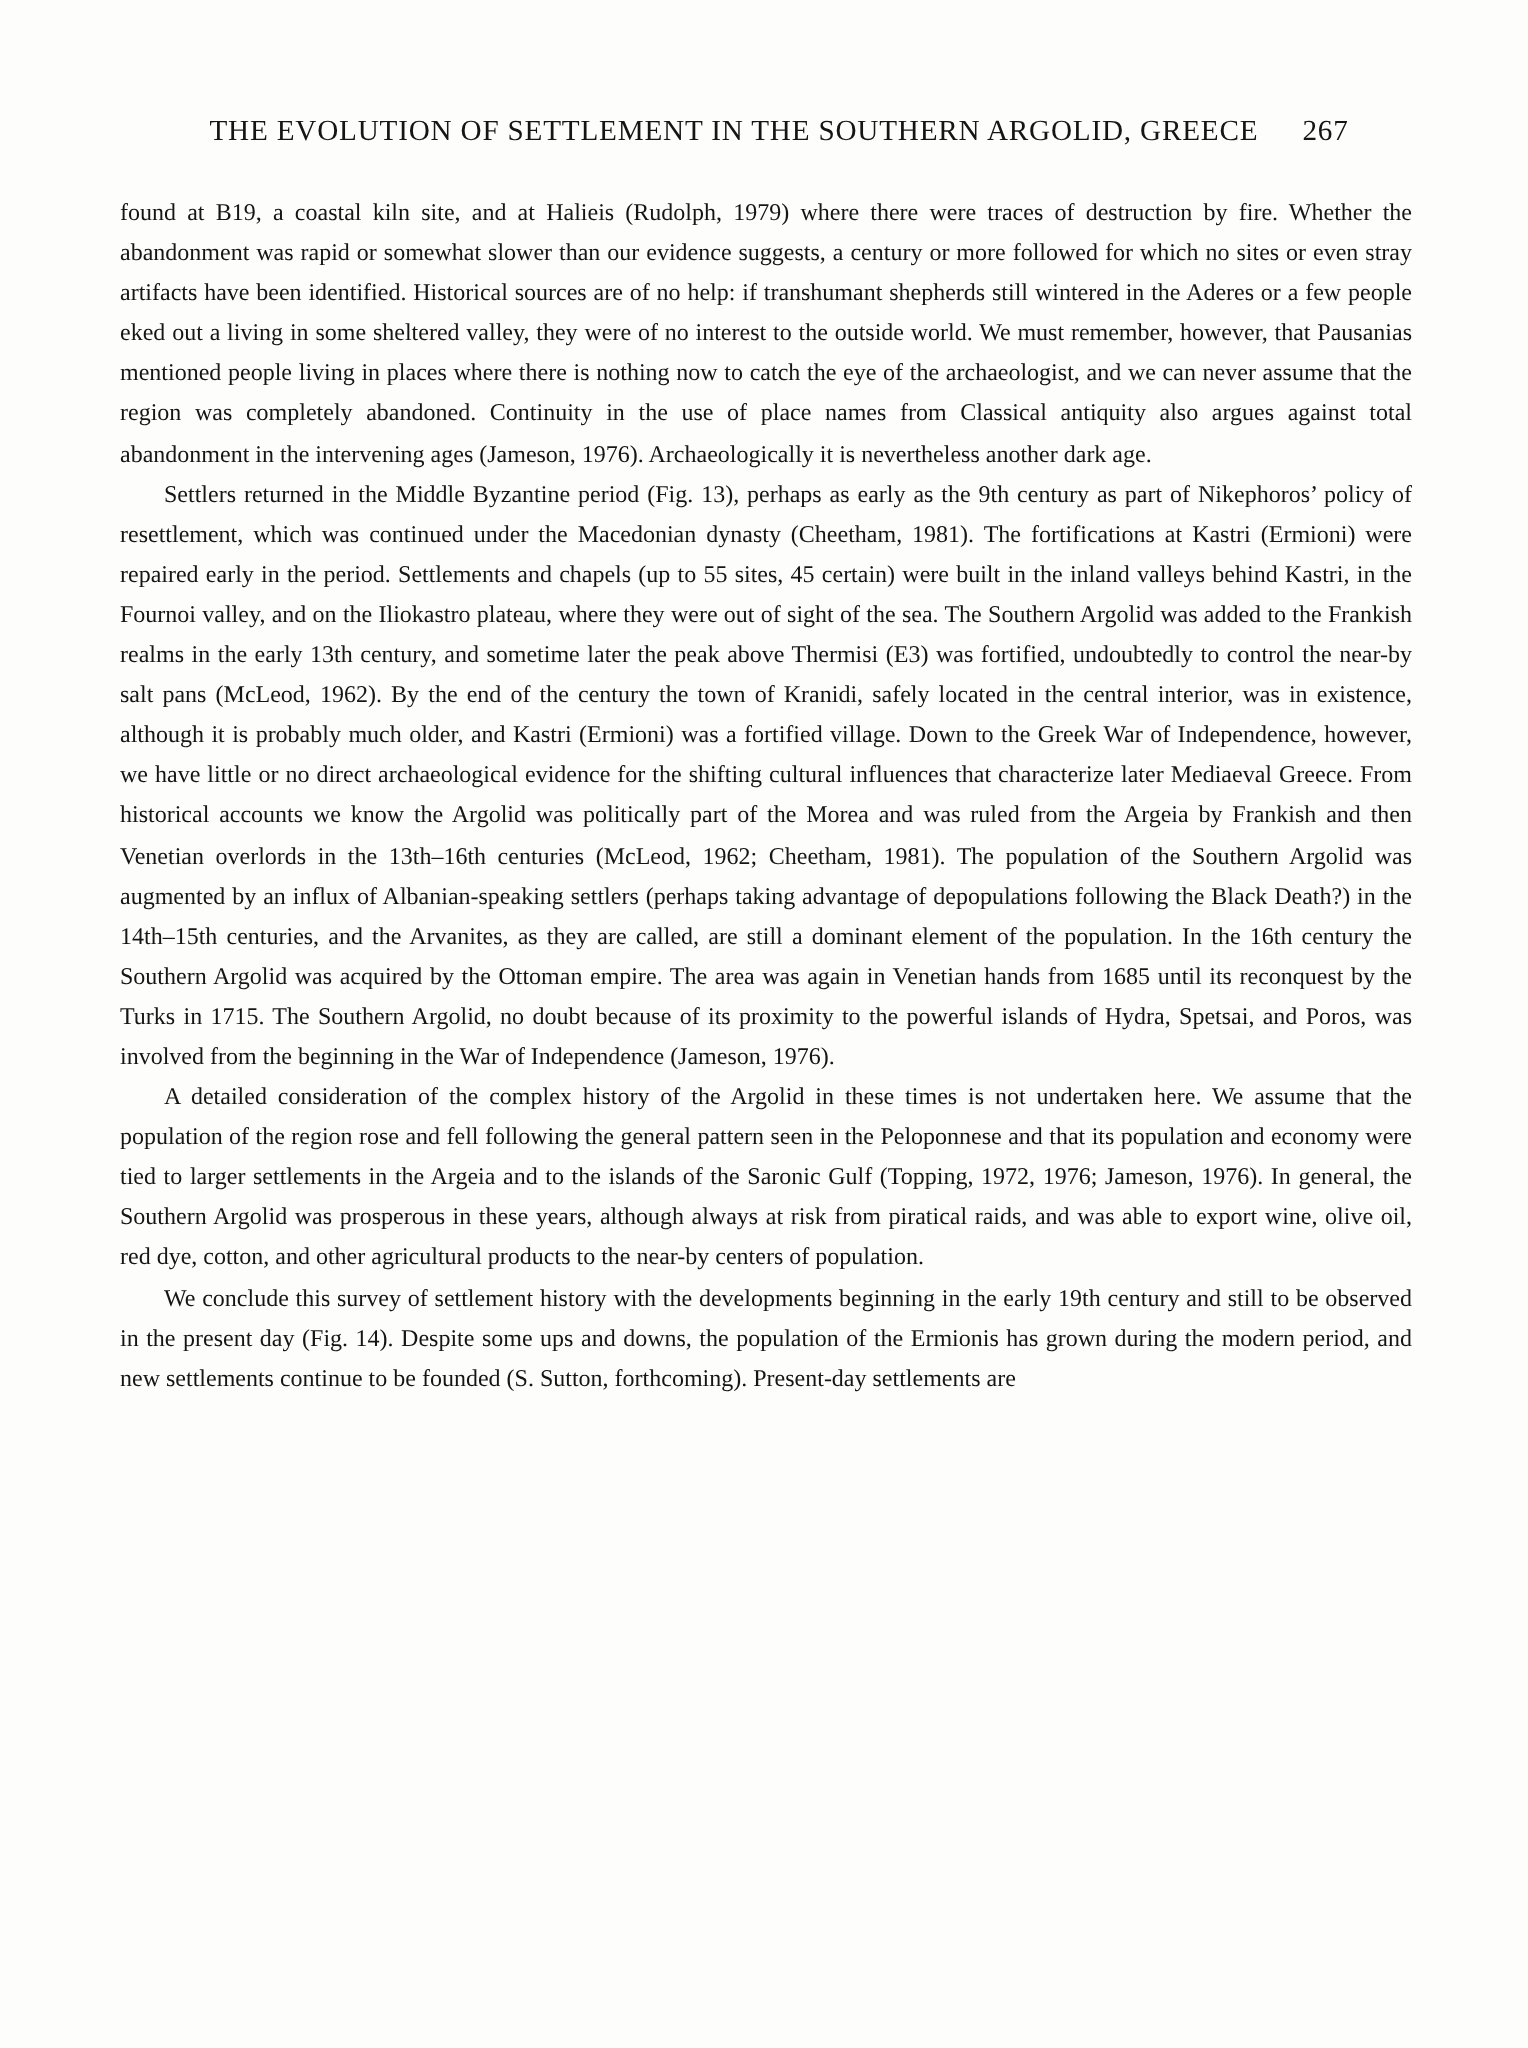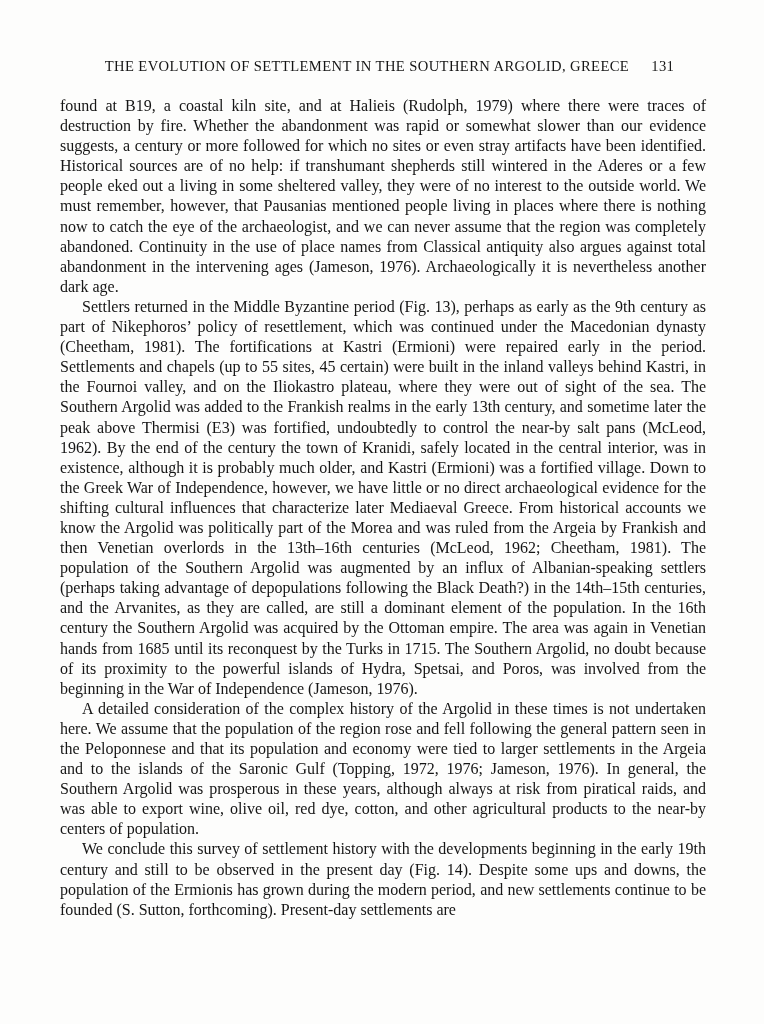--- a/index.html
+++ b/index.html
@@ -23,36 +23,36 @@
     align-items: baseline;
     gap: 22px;
     font-size: 14.6px;
     letter-spacing: 0.4px;
     white-space: nowrap;
     margin-bottom: 21px;
   }
   .running-head .title { font-variant: normal; }
   .body-text {
     width: 646px;
-    font-size: 16px;
+    font-size: 12px;
     line-height: 20.1px;
     text-align: justify;
   }
   .para { margin: 0; }
   .para.indent { text-indent: 22px; }
   .para .it { }
 </style>
 </head>
 <body>
 
 <div class="page">
 
   <div class="running-head">
     <span class="title">THE EVOLUTION OF SETTLEMENT IN THE SOUTHERN ARGOLID, GREECE</span>
-    <span class="page-number">131</span>
+    <span class="page-number">267</span>
   </div>
 
   <div class="body-text">
 
     <p class="para no-indent"><span>found at B19, a coastal kiln site, and at Halieis (Rudolph, 1979) where there were traces of destruction by fire. Whether the abandonment was rapid or somewhat slower than our evidence suggests, a century or more followed for which no sites or even stray artifacts have been identified. Historical sources are of no help: if transhumant shepherds still wintered in the Aderes or a few people eked out a living in some sheltered valley, they were of no interest to the outside world. We must remember, however, that Pausanias mentioned people living in places where there is nothing now to catch the eye of the archaeologist, and we can never assume that the region was completely abandoned. Continuity in the use of place names from Classical antiquity also argues against total abandonment in the intervening ages (Jameson, 1976). Archaeologically it is nevertheless another dark age.</span></p>
 
     <p class="para indent"><span>Settlers returned in the Middle Byzantine period (Fig. 13), perhaps as early as the 9th century as part of Nikephoros’ policy of resettlement, which was continued under the Macedonian dynasty (Cheetham, 1981). The fortifications at Kastri (Ermioni) were repaired early in the period. Settlements and chapels (up to 55 sites, 45 certain) were built in the inland valleys behind Kastri, in the Fournoi valley, and on the Iliokastro plateau, where they were out of sight of the sea. The Southern Argolid was added to the Frankish realms in the early 13th century, and sometime later the peak above Thermisi (E3) was fortified, undoubtedly to control the near-by salt pans (McLeod, 1962). By the end of the century the town of Kranidi, safely located in the central interior, was in existence, although it is probably much older, and Kastri (Ermioni) was a fortified village. Down to the Greek War of Independence, however, we have little or no direct archaeological evidence for the shifting cultural influences that characterize later Mediaeval Greece. From historical accounts we know the Argolid was politically part of the Morea and was ruled from the Argeia by Frankish and then Venetian overlords in the 13th–16th centuries (McLeod, 1962; Cheetham, 1981). The population of the Southern Argolid was augmented by an influx of Albanian-speaking settlers (perhaps taking advantage of depopulations following the Black Death?) in the 14th–15th centuries, and the </span><span class="it">Arvanites</span><span>, as they are called, are still a dominant element of the population. In the 16th century the Southern Argolid was acquired by the Ottoman empire. The area was again in Venetian hands from 1685 until its reconquest by the Turks in 1715. The Southern Argolid, no doubt because of its proximity to the powerful islands of Hydra, Spetsai, and Poros, was involved from the beginning in the War of Independence (Jameson, 1976).</span></p>
 
     <p class="para indent"><span>A detailed consideration of the complex history of the Argolid in these times is not undertaken here. We assume that the population of the region rose and fell following the general pattern seen in the Peloponnese and that its population and economy were tied to larger settlements in the Argeia and to the islands of the Saronic Gulf (Topping, 1972, 1976; Jameson, 1976). In general, the Southern Argolid was prosperous in these years, although always at risk from piratical raids, and was able to export wine, olive oil, red dye, cotton, and other agricultural products to the near-by centers of population.</span></p>
 

